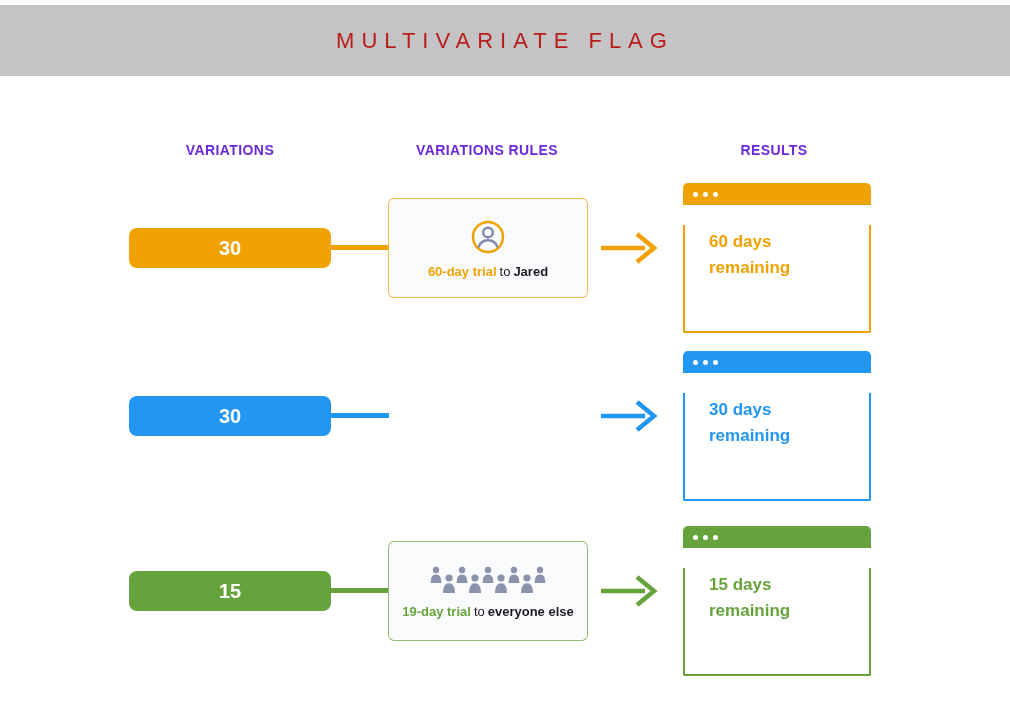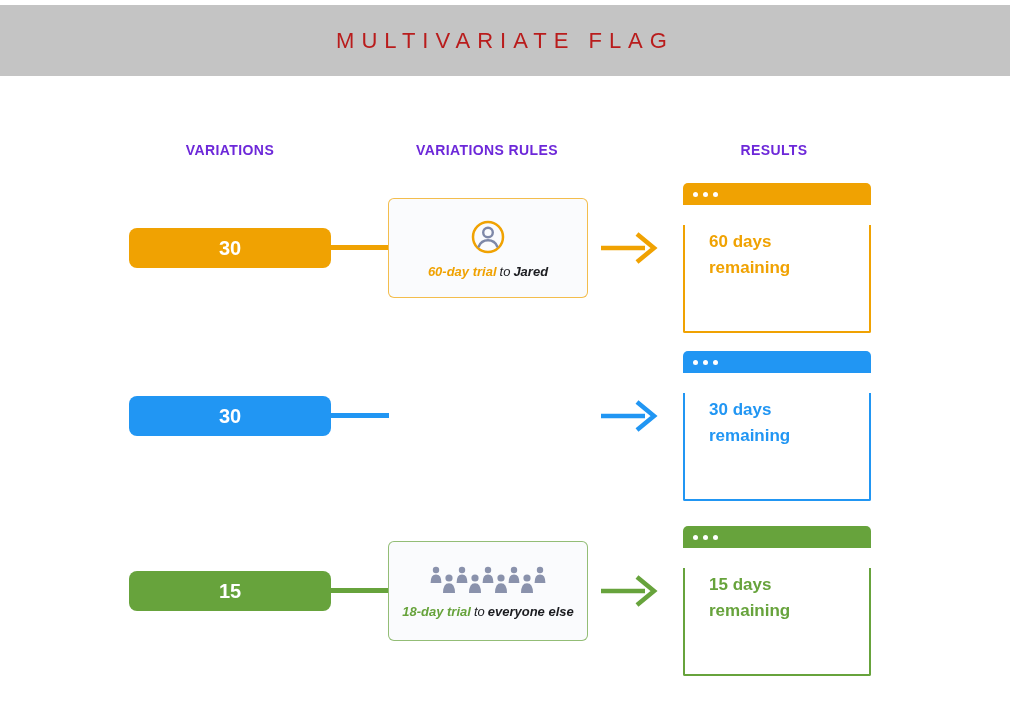--- a/index.html
+++ b/index.html
@@ -43,21 +43,21 @@
   .pill-label { color:#ffffff; font-size:20px; font-weight:700; }
 
   
   .connector { position:absolute; left:331px; top:62px; width:58px; height:5px; background:var(--c); }
 
   
   .rule-card {
     position:absolute; left:388px; top:15px; width:200px; height:100px;
     background:#fafbfd; border:1px solid var(--cb); border-radius:6px;
     display:flex; flex-direction:column; align-items:center; justify-content:center;
-    gap:7px; padding:6px 4px;font-style:italic;
+    gap:7px; padding:6px 4px;
   }
   .icon-wrap { display:flex; align-items:center; justify-content:center; }
   .rule-text { text-align:center; font-size:13px; line-height:16px; color:#1b1c20; }
   .rule-highlight { color:var(--c); font-weight:700; }
   .rule-connector { margin:0 3px; font-weight:400; }
   .rule-target { font-weight:700; }
 
   
   .arrow { position:absolute; left:599px; top:45px; color:var(--c); }
 
@@ -171,21 +171,21 @@
             <circle cx="52" cy="15" r="3.6"></circle>
               <path d="M46 30 Q46 20.2 52 20.2 Q58 20.2 58 30 Z"></path>
             <circle cx="78" cy="15" r="3.6"></circle>
               <path d="M72 30 Q72 20.2 78 20.2 Q84 20.2 84 30 Z"></path>
             <circle cx="104" cy="15" r="3.6"></circle>
               <path d="M98 30 Q98 20.2 104 20.2 Q110 20.2 110 30 Z"></path>
           </g>
         </svg>
       </span>
       <div class="rule-text">
-        <span class="rule-highlight">18-day trial</span><span class="rule-connector">to</span><span class="rule-target">everyone else</span>
+        <span class="rule-highlight">19-day trial</span><span class="rule-connector">to</span><span class="rule-target">everyone else</span>
       </div>
     </div>
     <svg class="arrow" width="64" height="40" viewBox="0 0 64 40">
       <line x1="2" y1="20" x2="46" y2="20" stroke="currentColor" stroke-width="4.5"></line>
       <polyline points="38,6 55,20 38,34" fill="none" stroke="currentColor" stroke-width="4.5"></polyline>
     </svg>
     <div class="result-card">
       <div class="titlebar">
         <span class="dot"></span>
         <span class="dot"></span>

